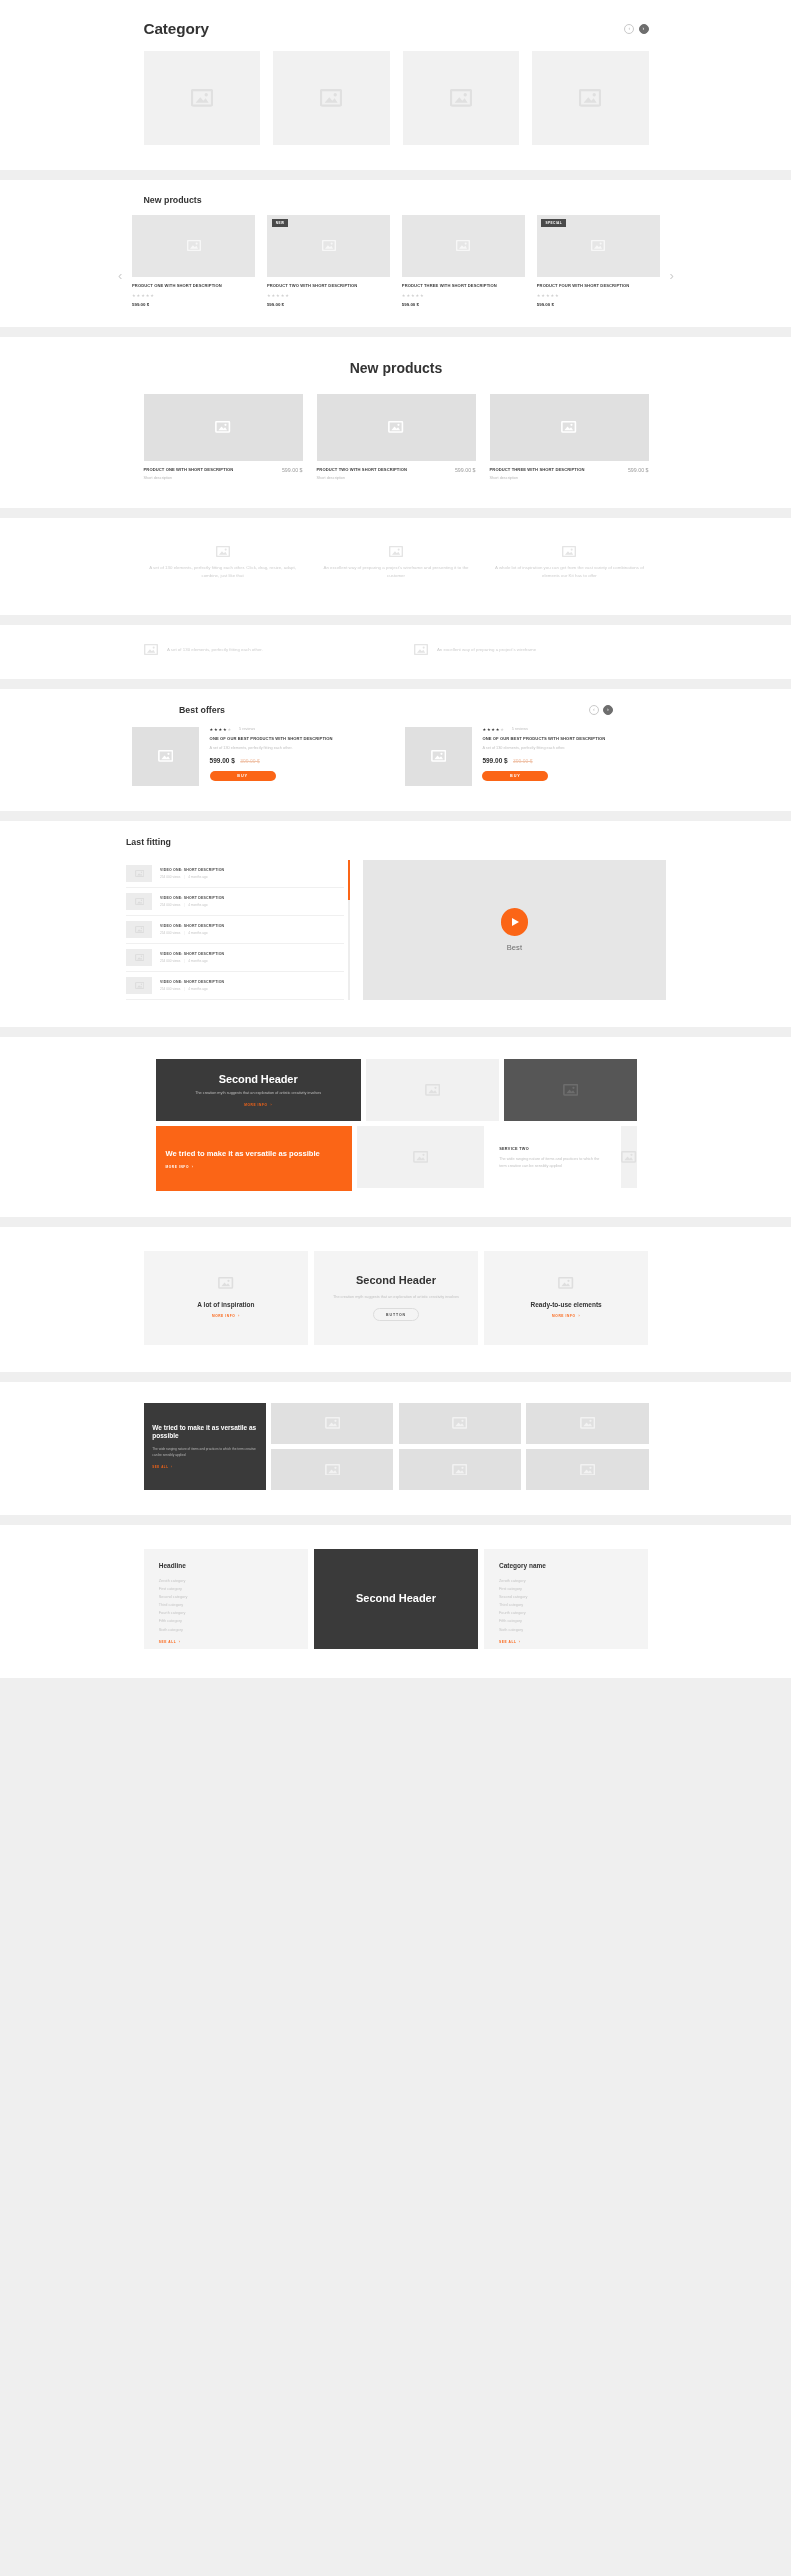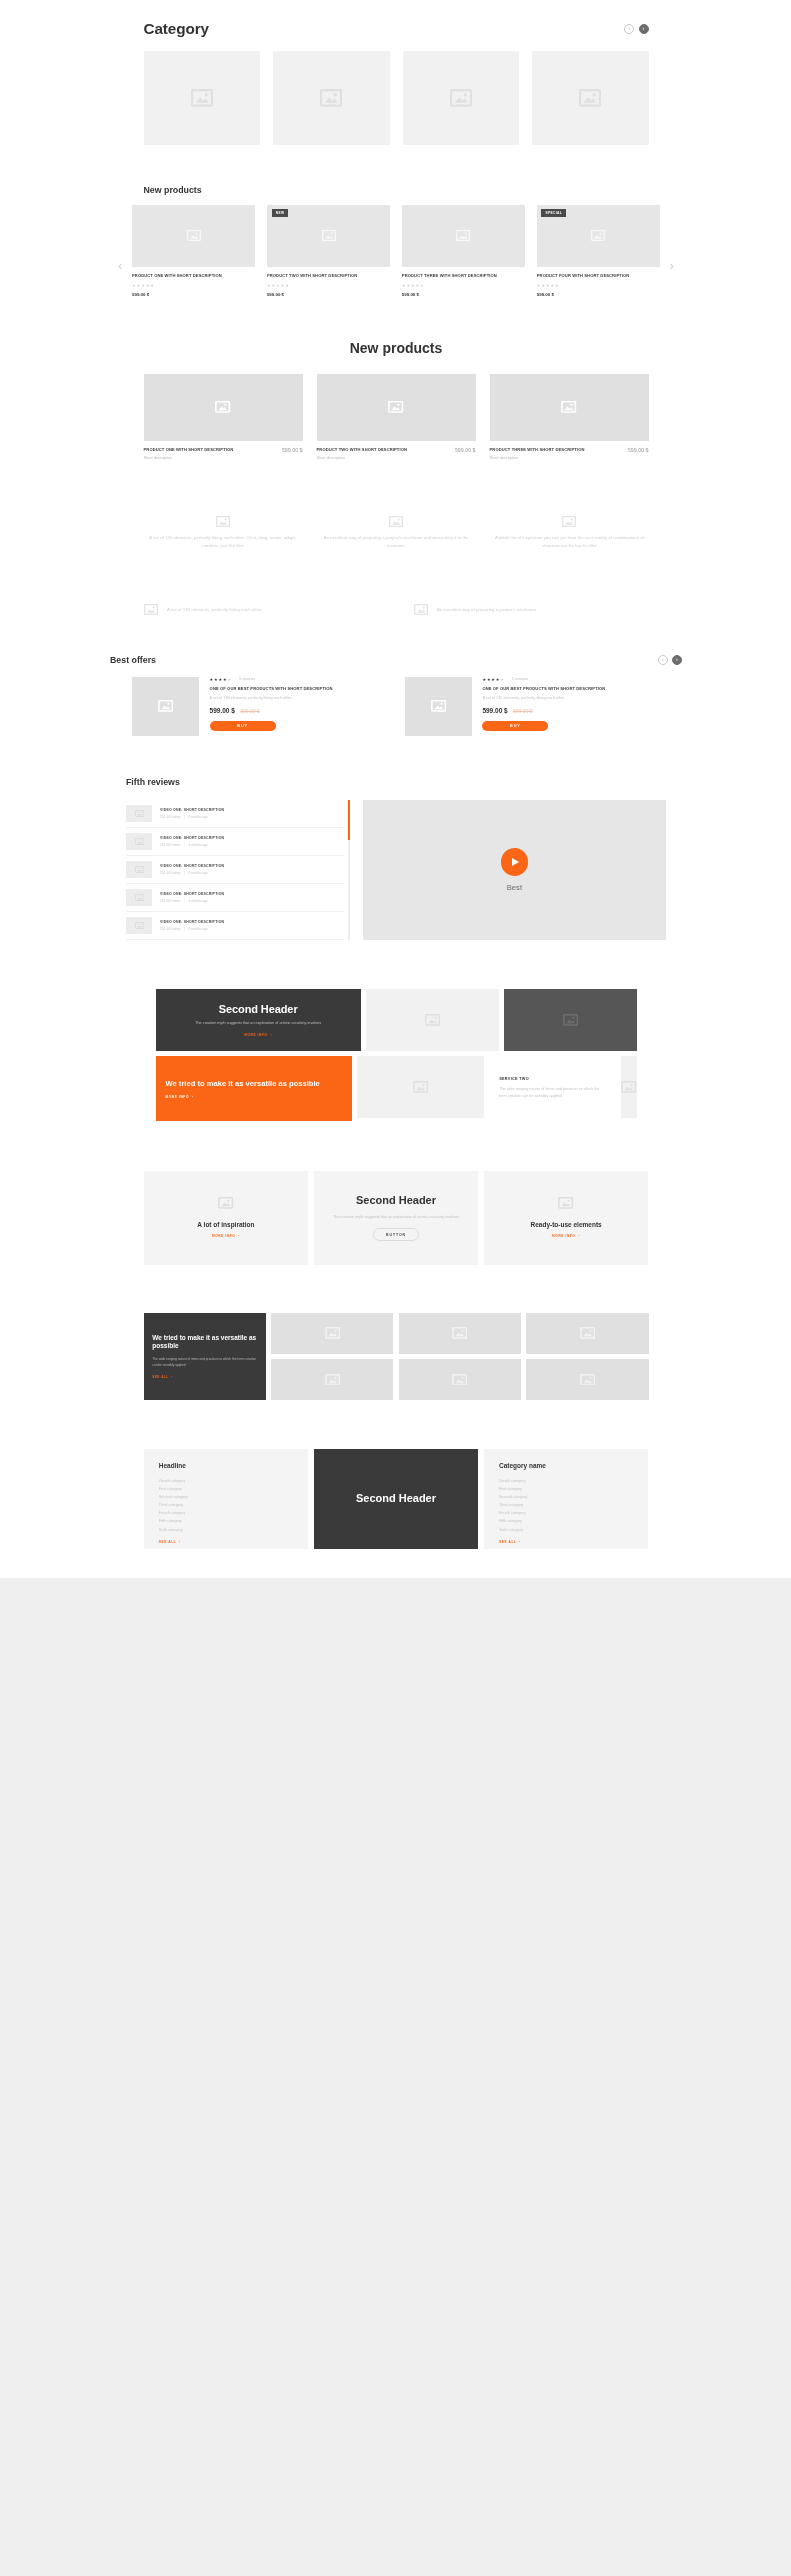--- a/index.html
+++ b/index.html
@@ -4,21 +4,21 @@
 <style>
   * { box-sizing: border-box; margin:0; padding:0; }
   body {
     width: 792px;
     background: #efefef;
     font-family: "Liberation Sans", sans-serif;
     color: #3a3a3a;
     -webkit-font-smoothing: antialiased;
   }
   .page { width:792px; }
-  .section { background:#fff; margin-bottom: 0; }
+  .section { background:#fff; margin-bottom: 10px; }
 
   
   .ph {
     background:#e6e6e6;
     display:flex; align-items:center; justify-content:center;
   }
   .ph svg { display:block; }
 
   
   .s-category { padding: 20px 0 25px; }
@@ -70,21 +70,21 @@
   .feat3 p { font-size:4.4px; color:#cdcdcd; line-height:1.85; }
 
   
   .s-feat2 { padding: 19px 0 22px; }
   .feat2 { display:grid; grid-template-columns:repeat(2,1fr); gap:35px; width:505px; margin:0 auto; }
   .feat2 .row { display:flex; gap:9.4px; align-items:flex-start; }
   .feat2 p { font-size:4.4px; color:#cdcdcd; line-height:1.9; padding-top:2.3px;}
 
   
   .s-best { padding: 16.4px 0 25px; }
-  .best-head { display:flex; align-items:center; justify-content:space-between; width:572px; margin:0 auto 11.7px; }
+  .best-head { display:flex; align-items:center; justify-content:space-between; width:434px; margin:0 auto 11.7px; }
   .best-title { font-size:8.8px; font-weight:bold; color:#333; }
   .best-grid { display:grid; grid-template-columns:1fr 1fr; gap:17.6px; width:528px; margin:0 auto; }
   .offer { display:flex; gap:10.6px; align-items:flex-start; }
   .offer .oimg { width:67px; height:59px; flex:0 0 67px; }
   .offer .obody { flex:1; }
   .orow { display:flex; align-items:center; gap:7px; }
   .ostars { font-size:4.1px; letter-spacing:0.8px; color:#d2d2d2; }
   .ostars .on { color:#2f2f2f; }
   .oreviews { font-size:3.8px; color:#bdbdbd; }
   .oname { font-size:4.1px; font-weight:bold; color:#3b3b3b; letter-spacing:0.1px; line-height:1.5; margin-top:4.1px; text-transform:uppercase;}
@@ -430,21 +430,21 @@
               <span class="oprice">599.00 $</span>
               <span class="ooldprice">399.00 $</span>
             </div>
             <button class="buy">BUY</button>
           </div>
         </div>
       </div>
 </section>
 
 <section class="section s-rev">
-  <div class="rev-title">Fifth reviews</div>
+  <div class="rev-title">Last fitting</div>
   <div class="rev-wrap">
     <div class="rev-list" id="rev-list">
           <div class="rev-item">
             <div class="ph rimg" style="height: 16.4px; background: rgb(236, 236, 236);">
               <svg width="9.4" height="7" viewBox="0 0 24 19" fill="none">
                 <rect x="1" y="1" width="22" height="17" rx="1.5" stroke="#dadada" stroke-width="2.6"></rect>
                 <path d="M5 15l5.2-6 3.2 3.6L16 10l3.2 5z" fill="#dadada"></path>
                 <circle cx="16.6" cy="6.2" r="1.8" fill="#dadada"></circle>
               </svg>
             </div>

